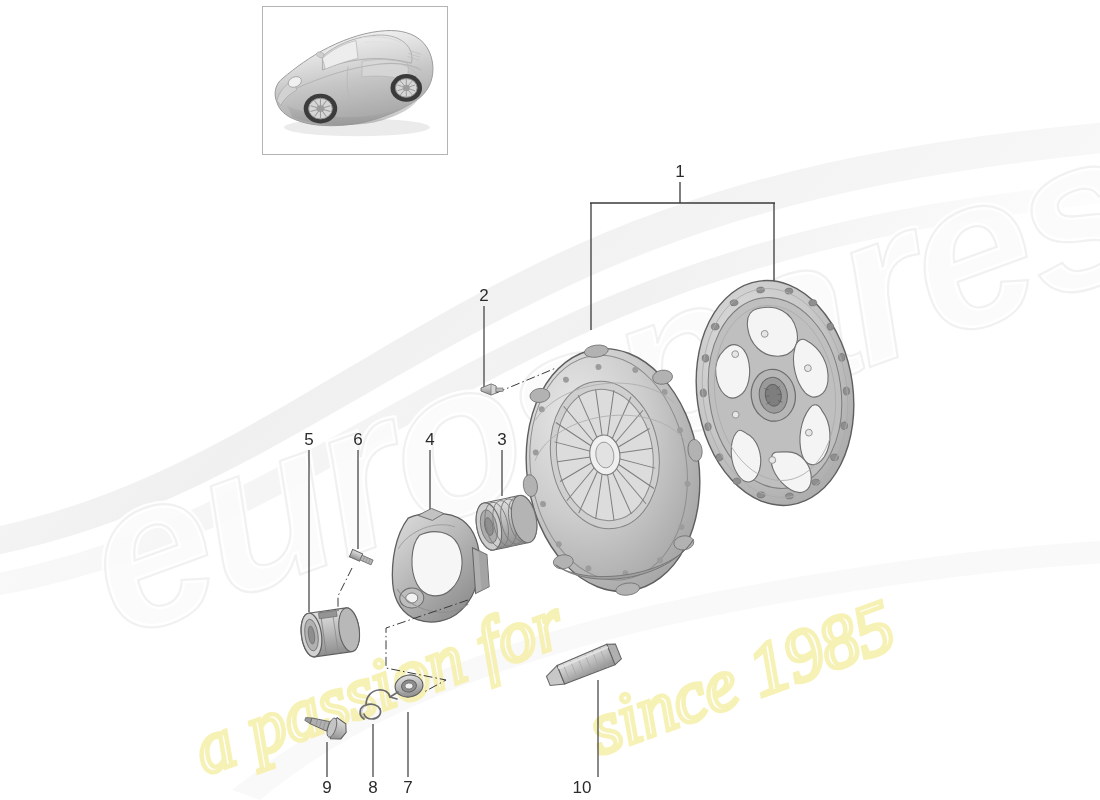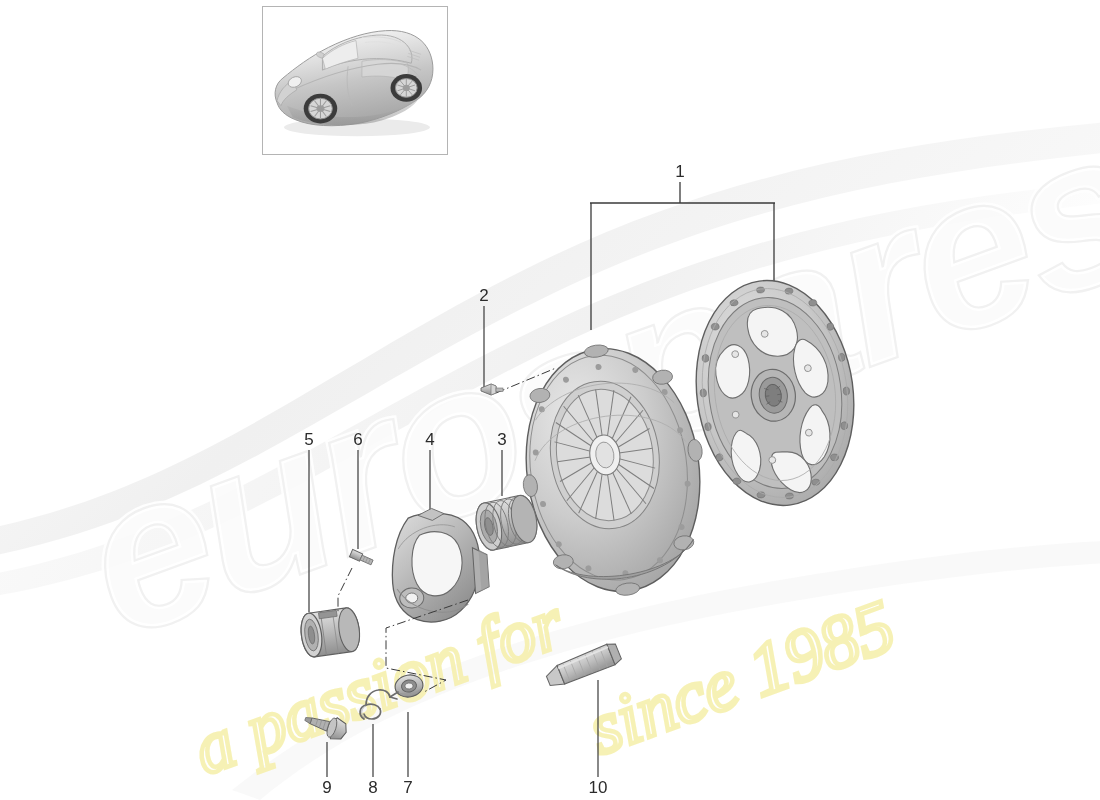--- a/index.html
+++ b/index.html
@@ -499,15 +499,15 @@
 
   <div class="callout" style="left:680px;top:163px">1</div>
   <div class="callout" style="left:484px;top:287px">2</div>
   <div class="callout" style="left:502px;top:431px">3</div>
   <div class="callout" style="left:430px;top:431px">4</div>
   <div class="callout" style="left:309px;top:431px">5</div>
   <div class="callout" style="left:358px;top:431px">6</div>
   <div class="callout" style="left:408px;top:779px">7</div>
   <div class="callout" style="left:373px;top:779px">8</div>
   <div class="callout" style="left:327px;top:779px">9</div>
-  <div class="callout" style="left:598px;top:779px">10</div>
+  <div class="callout" style="left:582px;top:779px">10</div>
 
 </div>
 
 </body></html>

